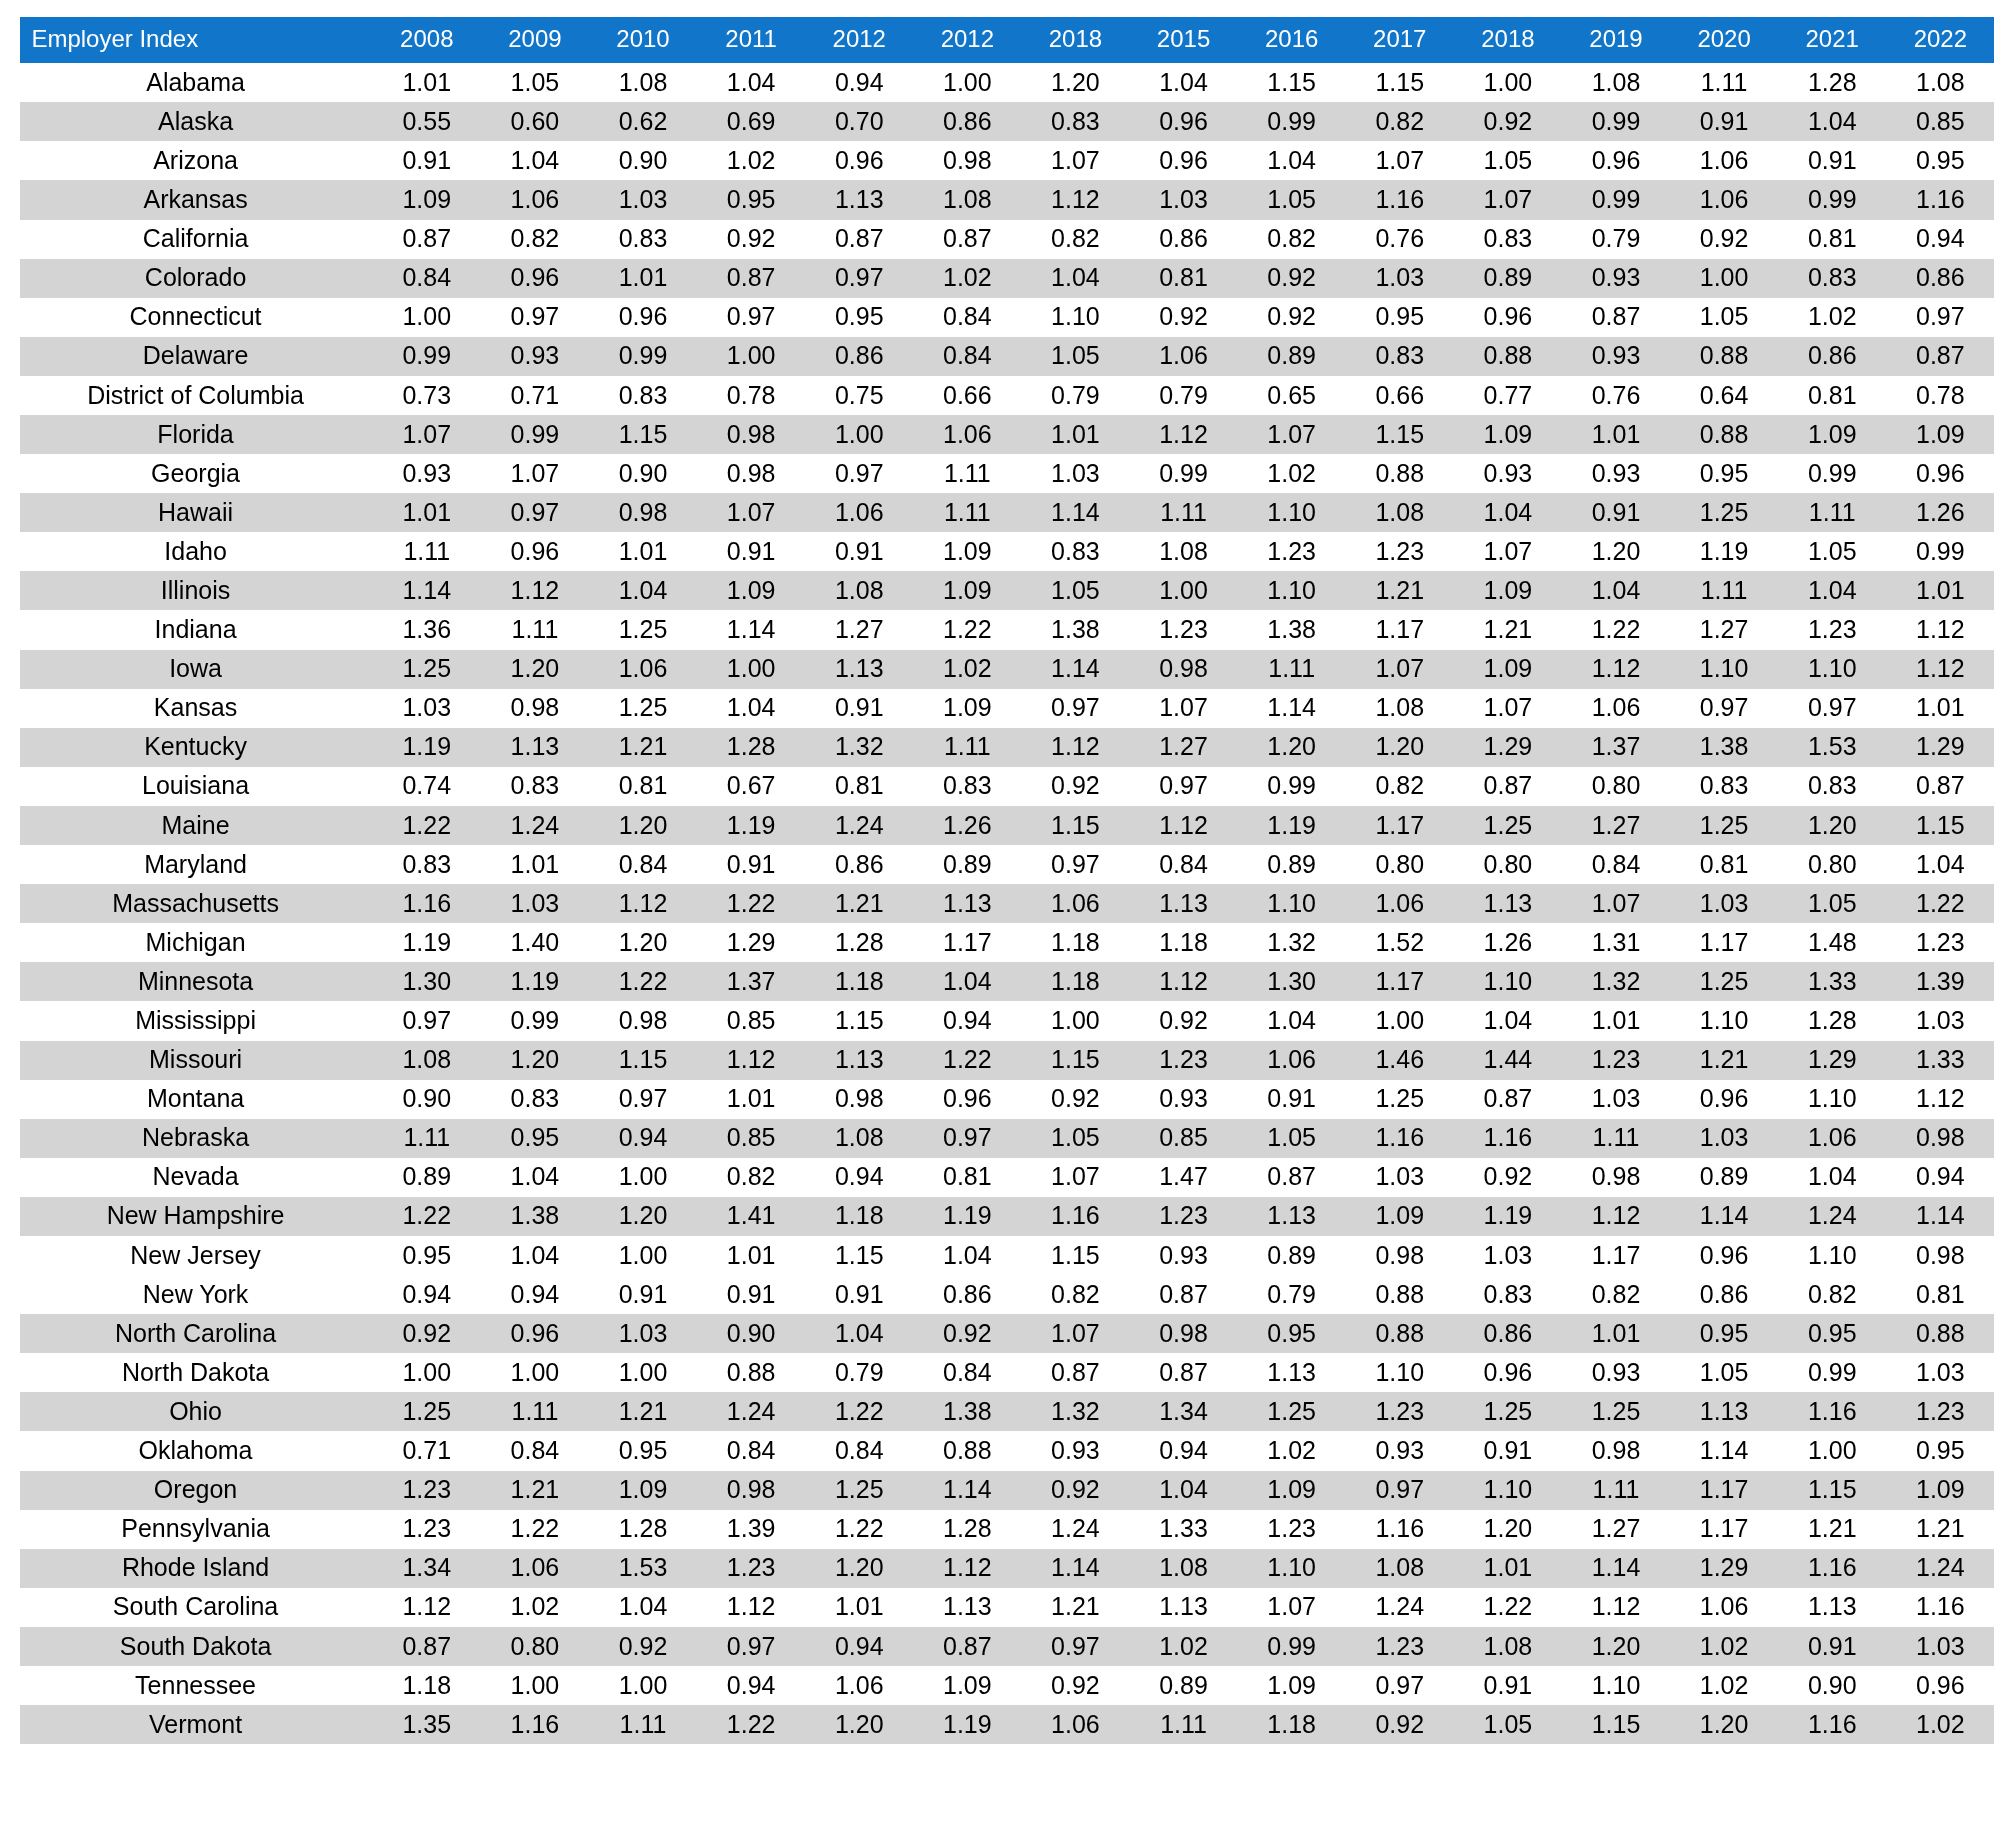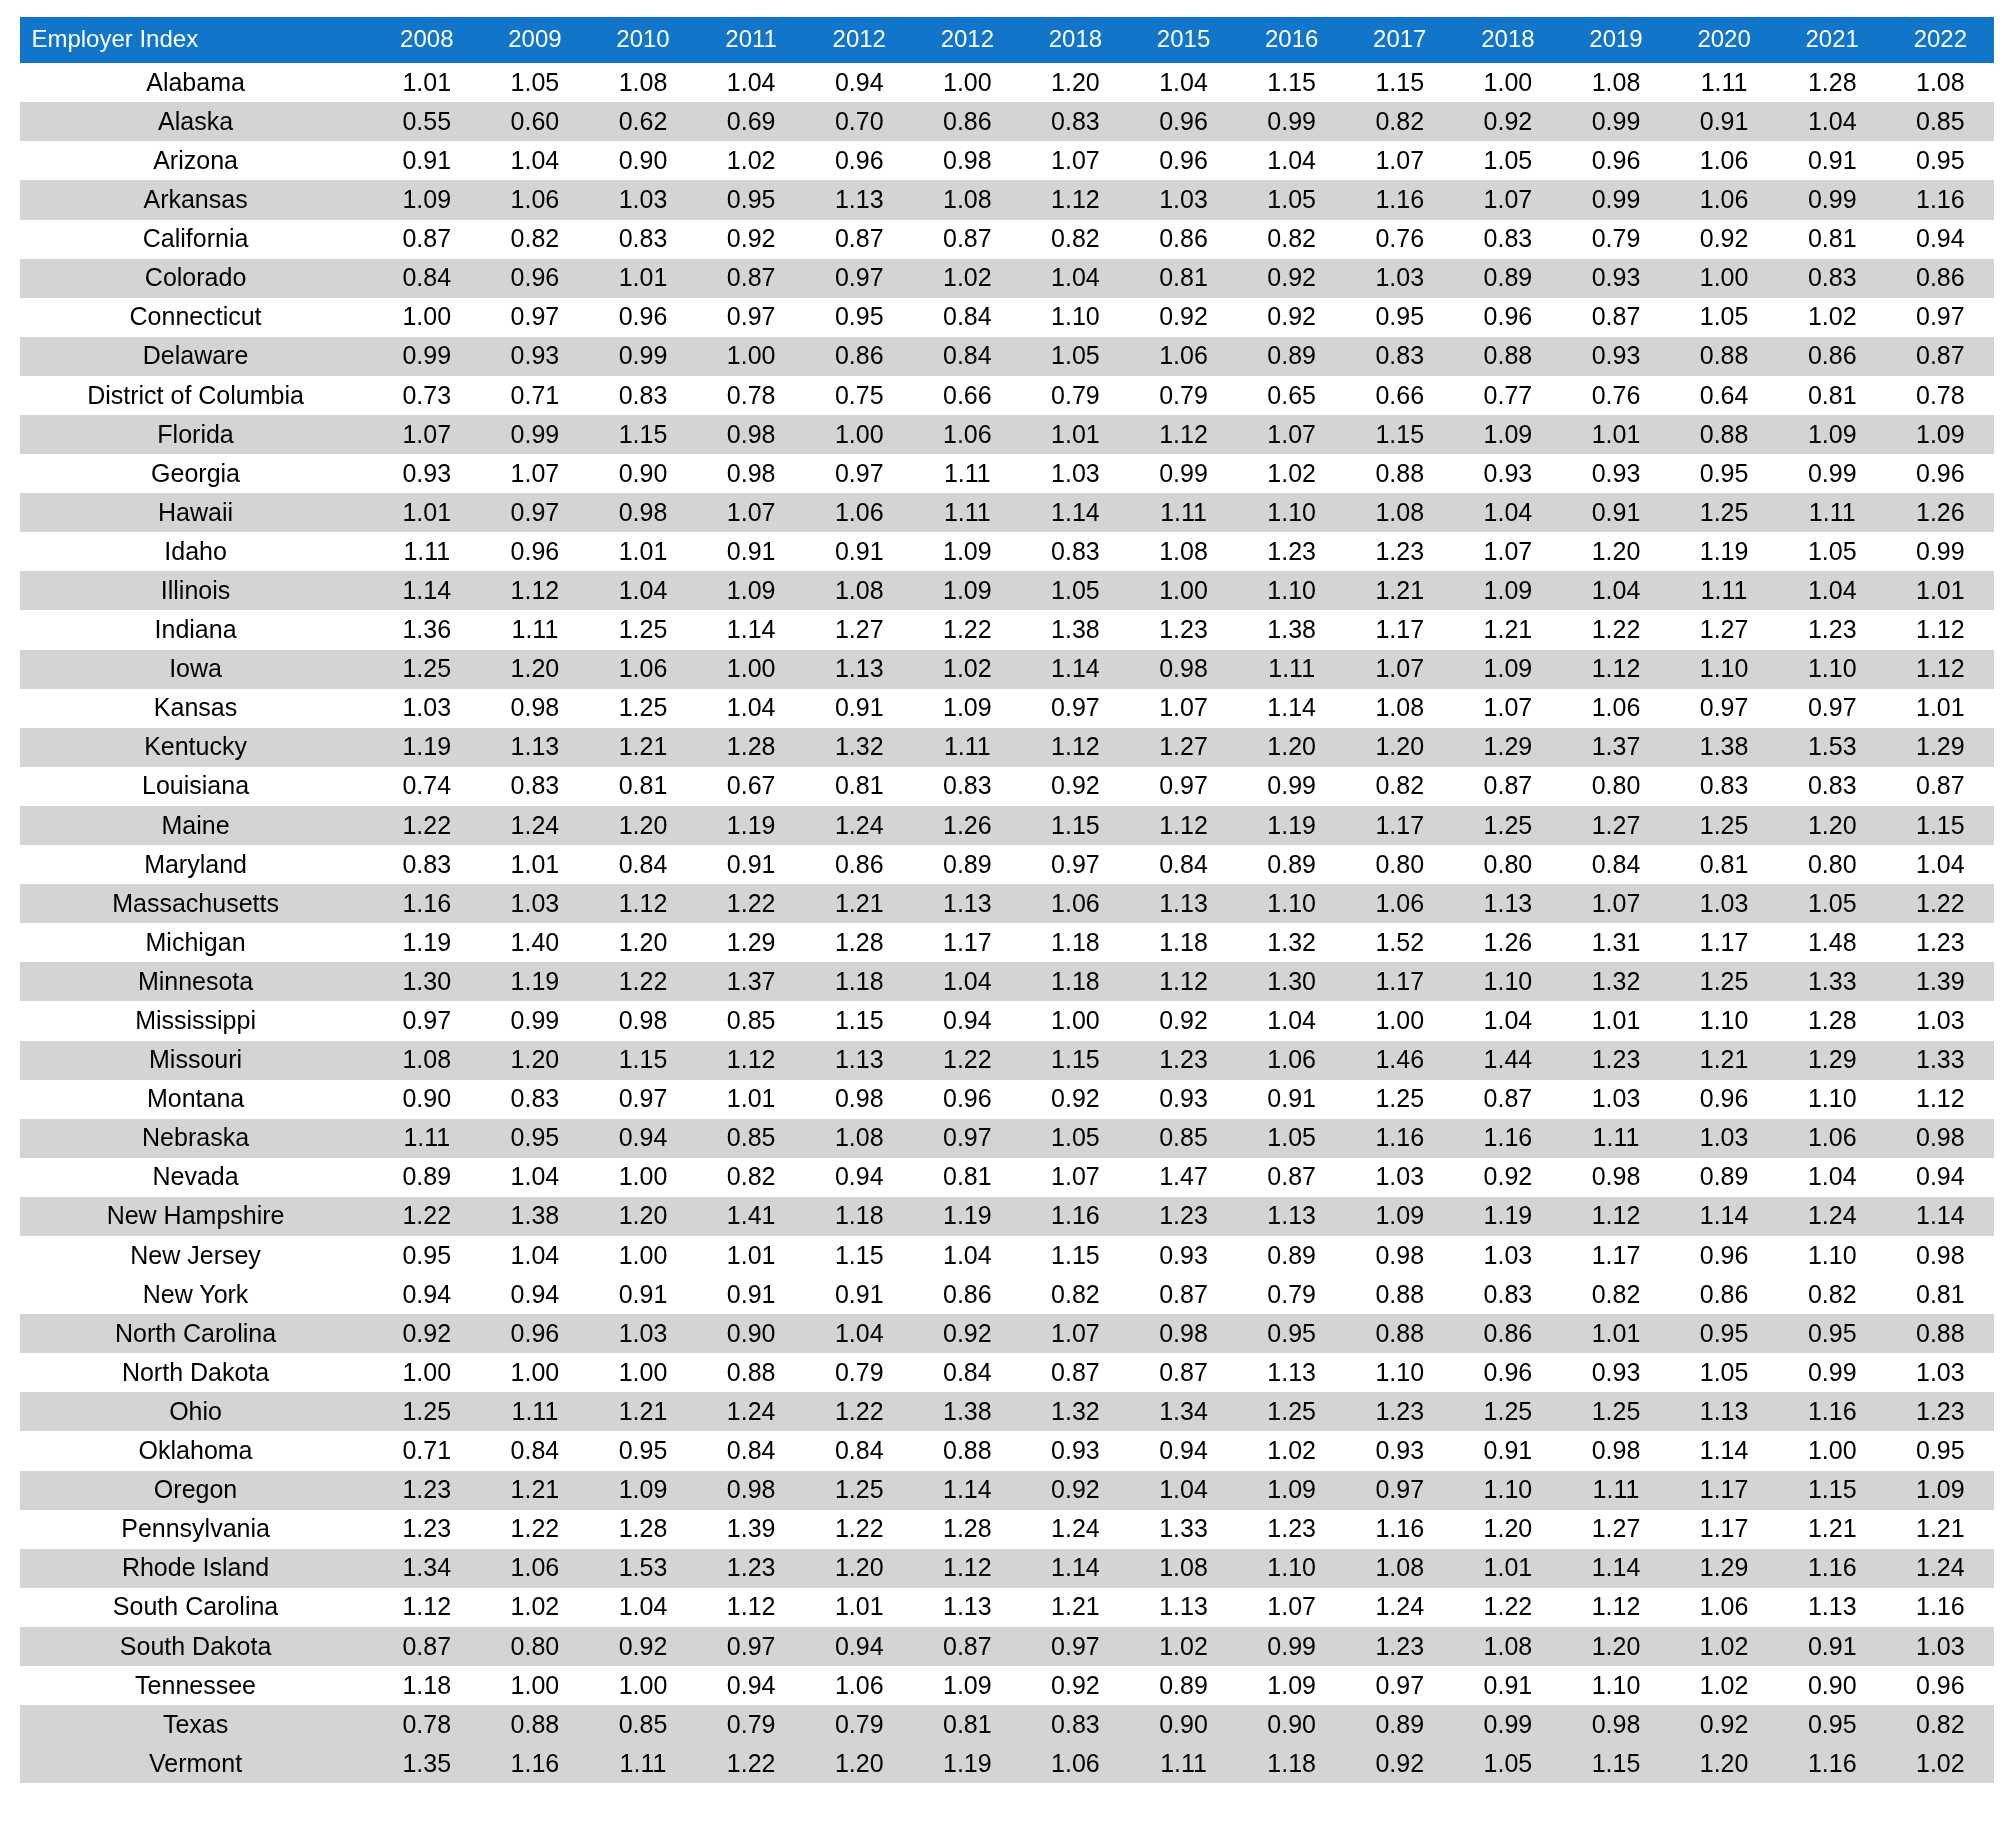--- a/index.html
+++ b/index.html
@@ -849,38 +849,20 @@
           <td>0.89</td>
           <td>1.09</td>
           <td>0.97</td>
           <td>0.91</td>
           <td>1.10</td>
           <td>1.02</td>
           <td>0.90</td>
           <td>0.96</td>
         </tr>
         <tr class="even">
-          <td class="rowhead">Texas</td>
-          <td>0.78</td>
-          <td>0.88</td>
-          <td>0.85</td>
-          <td>0.79</td>
-          <td>0.79</td>
-          <td>0.81</td>
-          <td>0.83</td>
-          <td>0.90</td>
-          <td>0.90</td>
-          <td>0.89</td>
-          <td>0.99</td>
-          <td>0.98</td>
-          <td>0.92</td>
-          <td>0.95</td>
-          <td>0.82</td>
-        </tr>
-        <tr class="even">
           <td class="rowhead">Vermont</td>
           <td>1.35</td>
           <td>1.16</td>
           <td>1.11</td>
           <td>1.22</td>
           <td>1.20</td>
           <td>1.19</td>
           <td>1.06</td>
           <td>1.11</td>
           <td>1.18</td>

